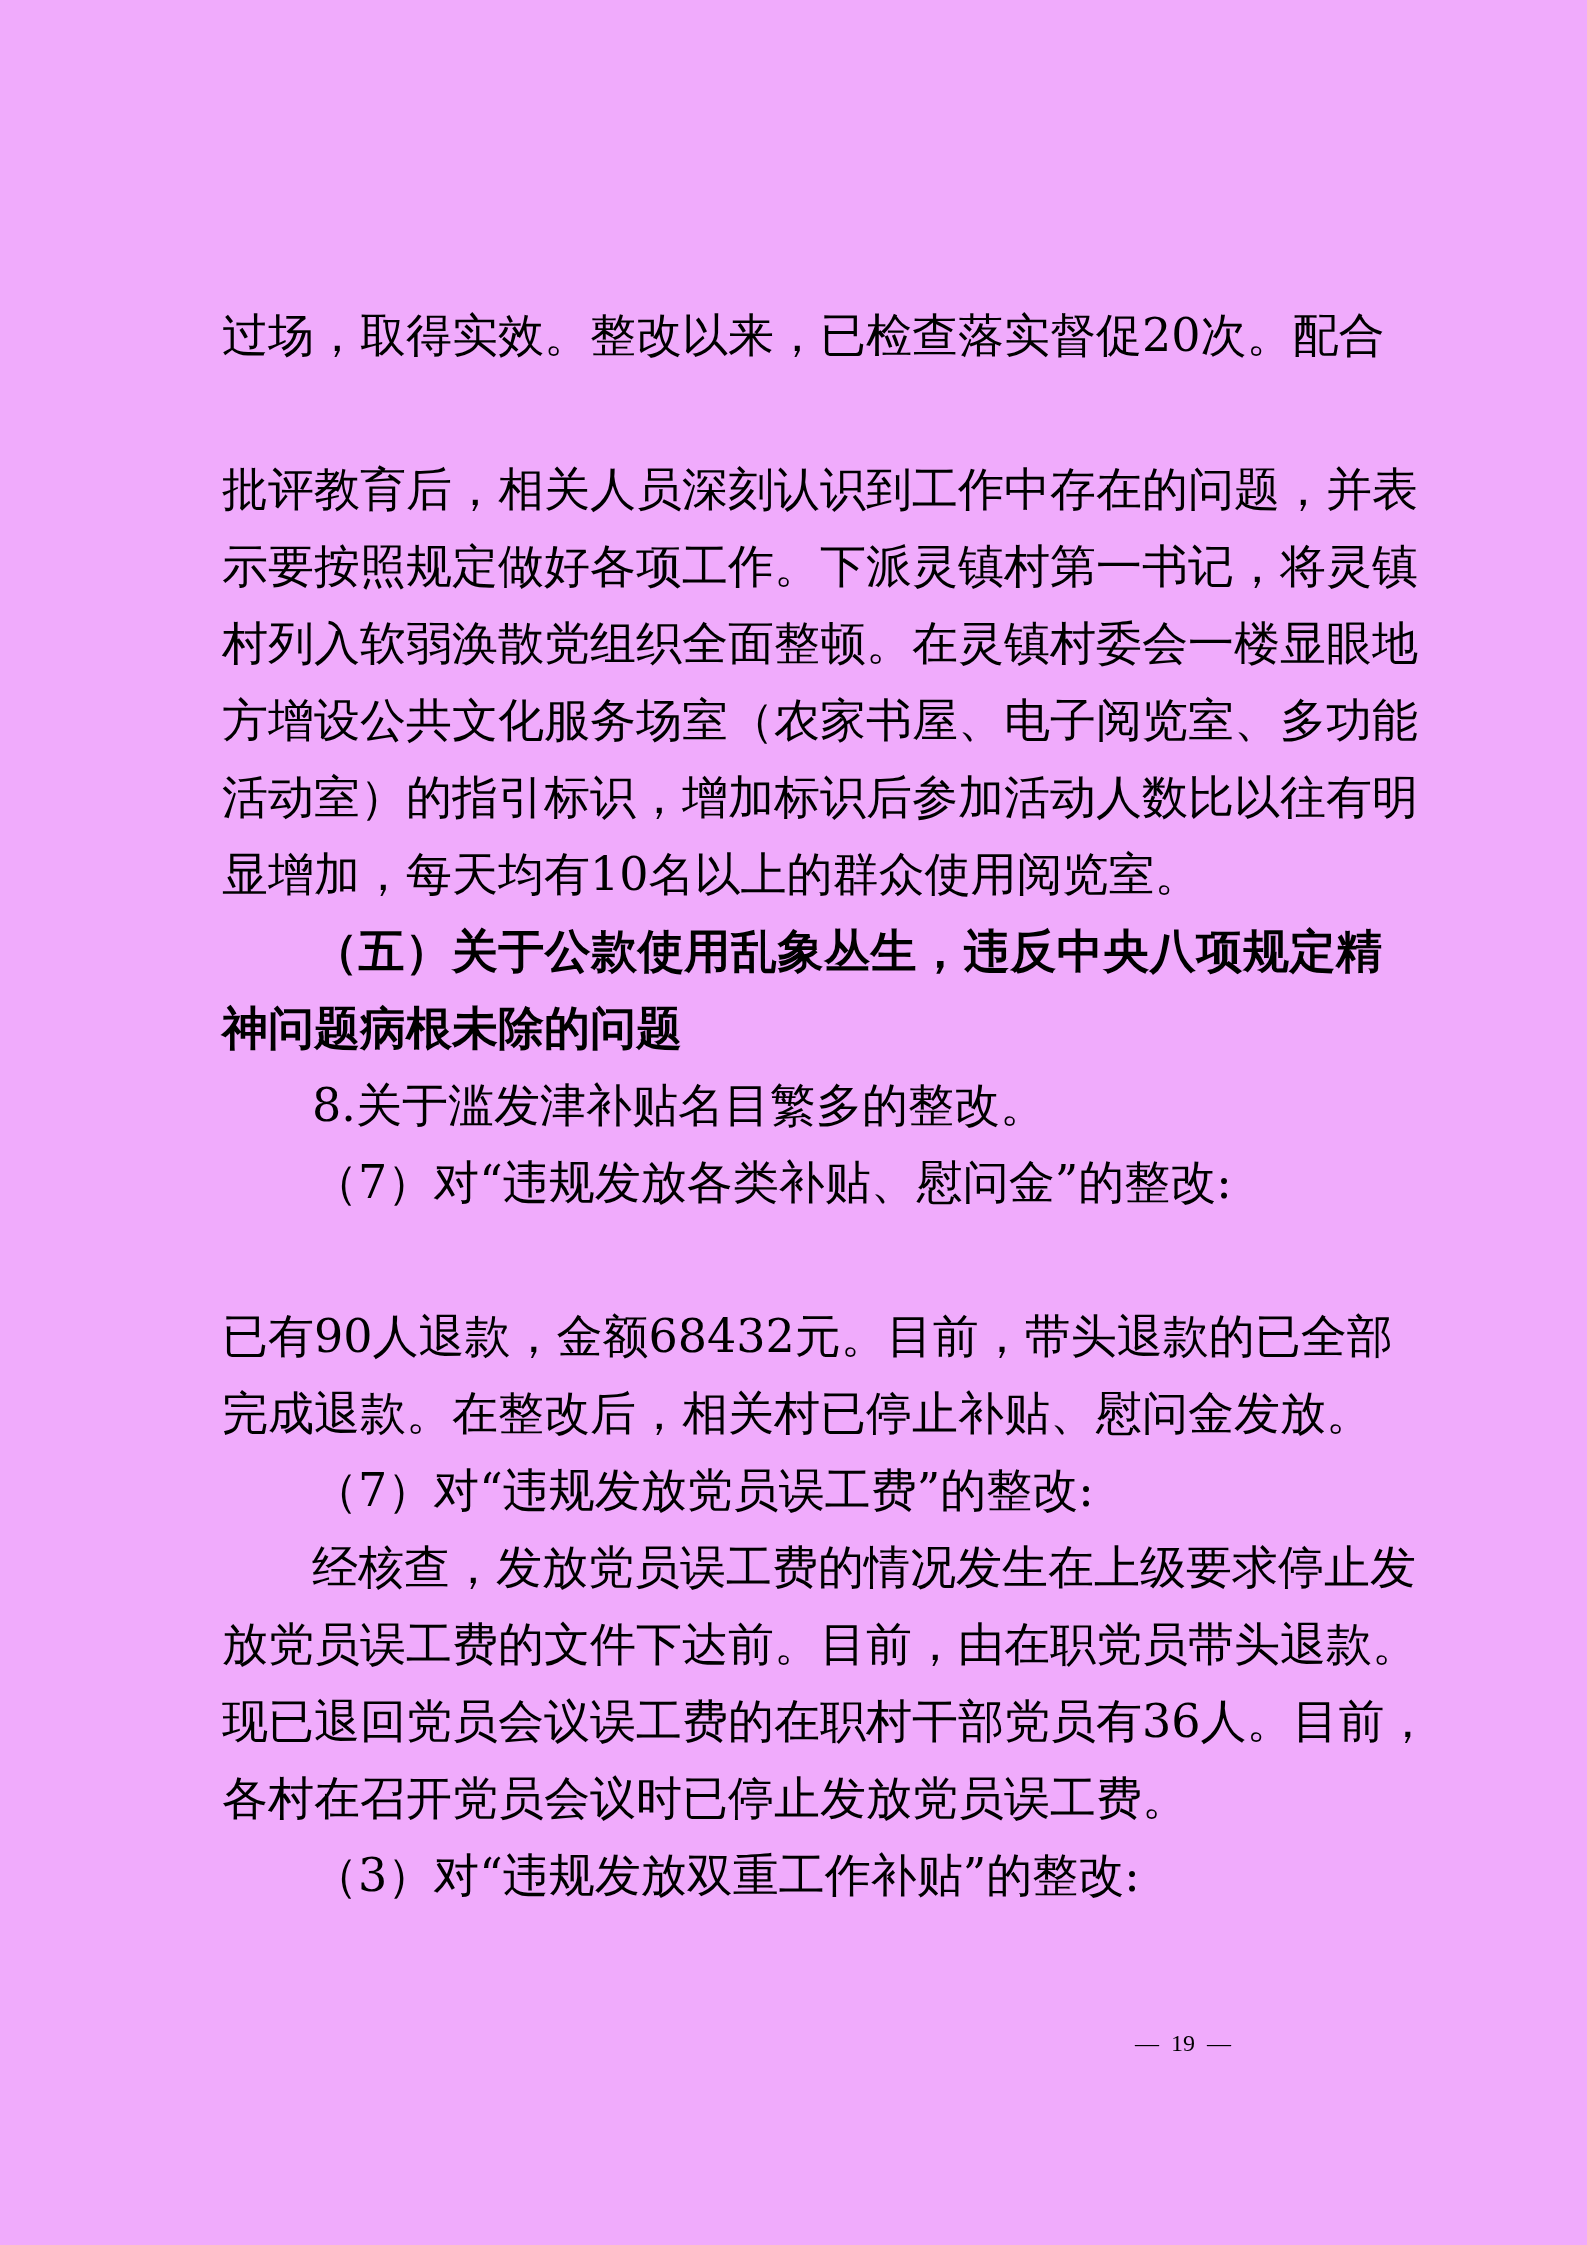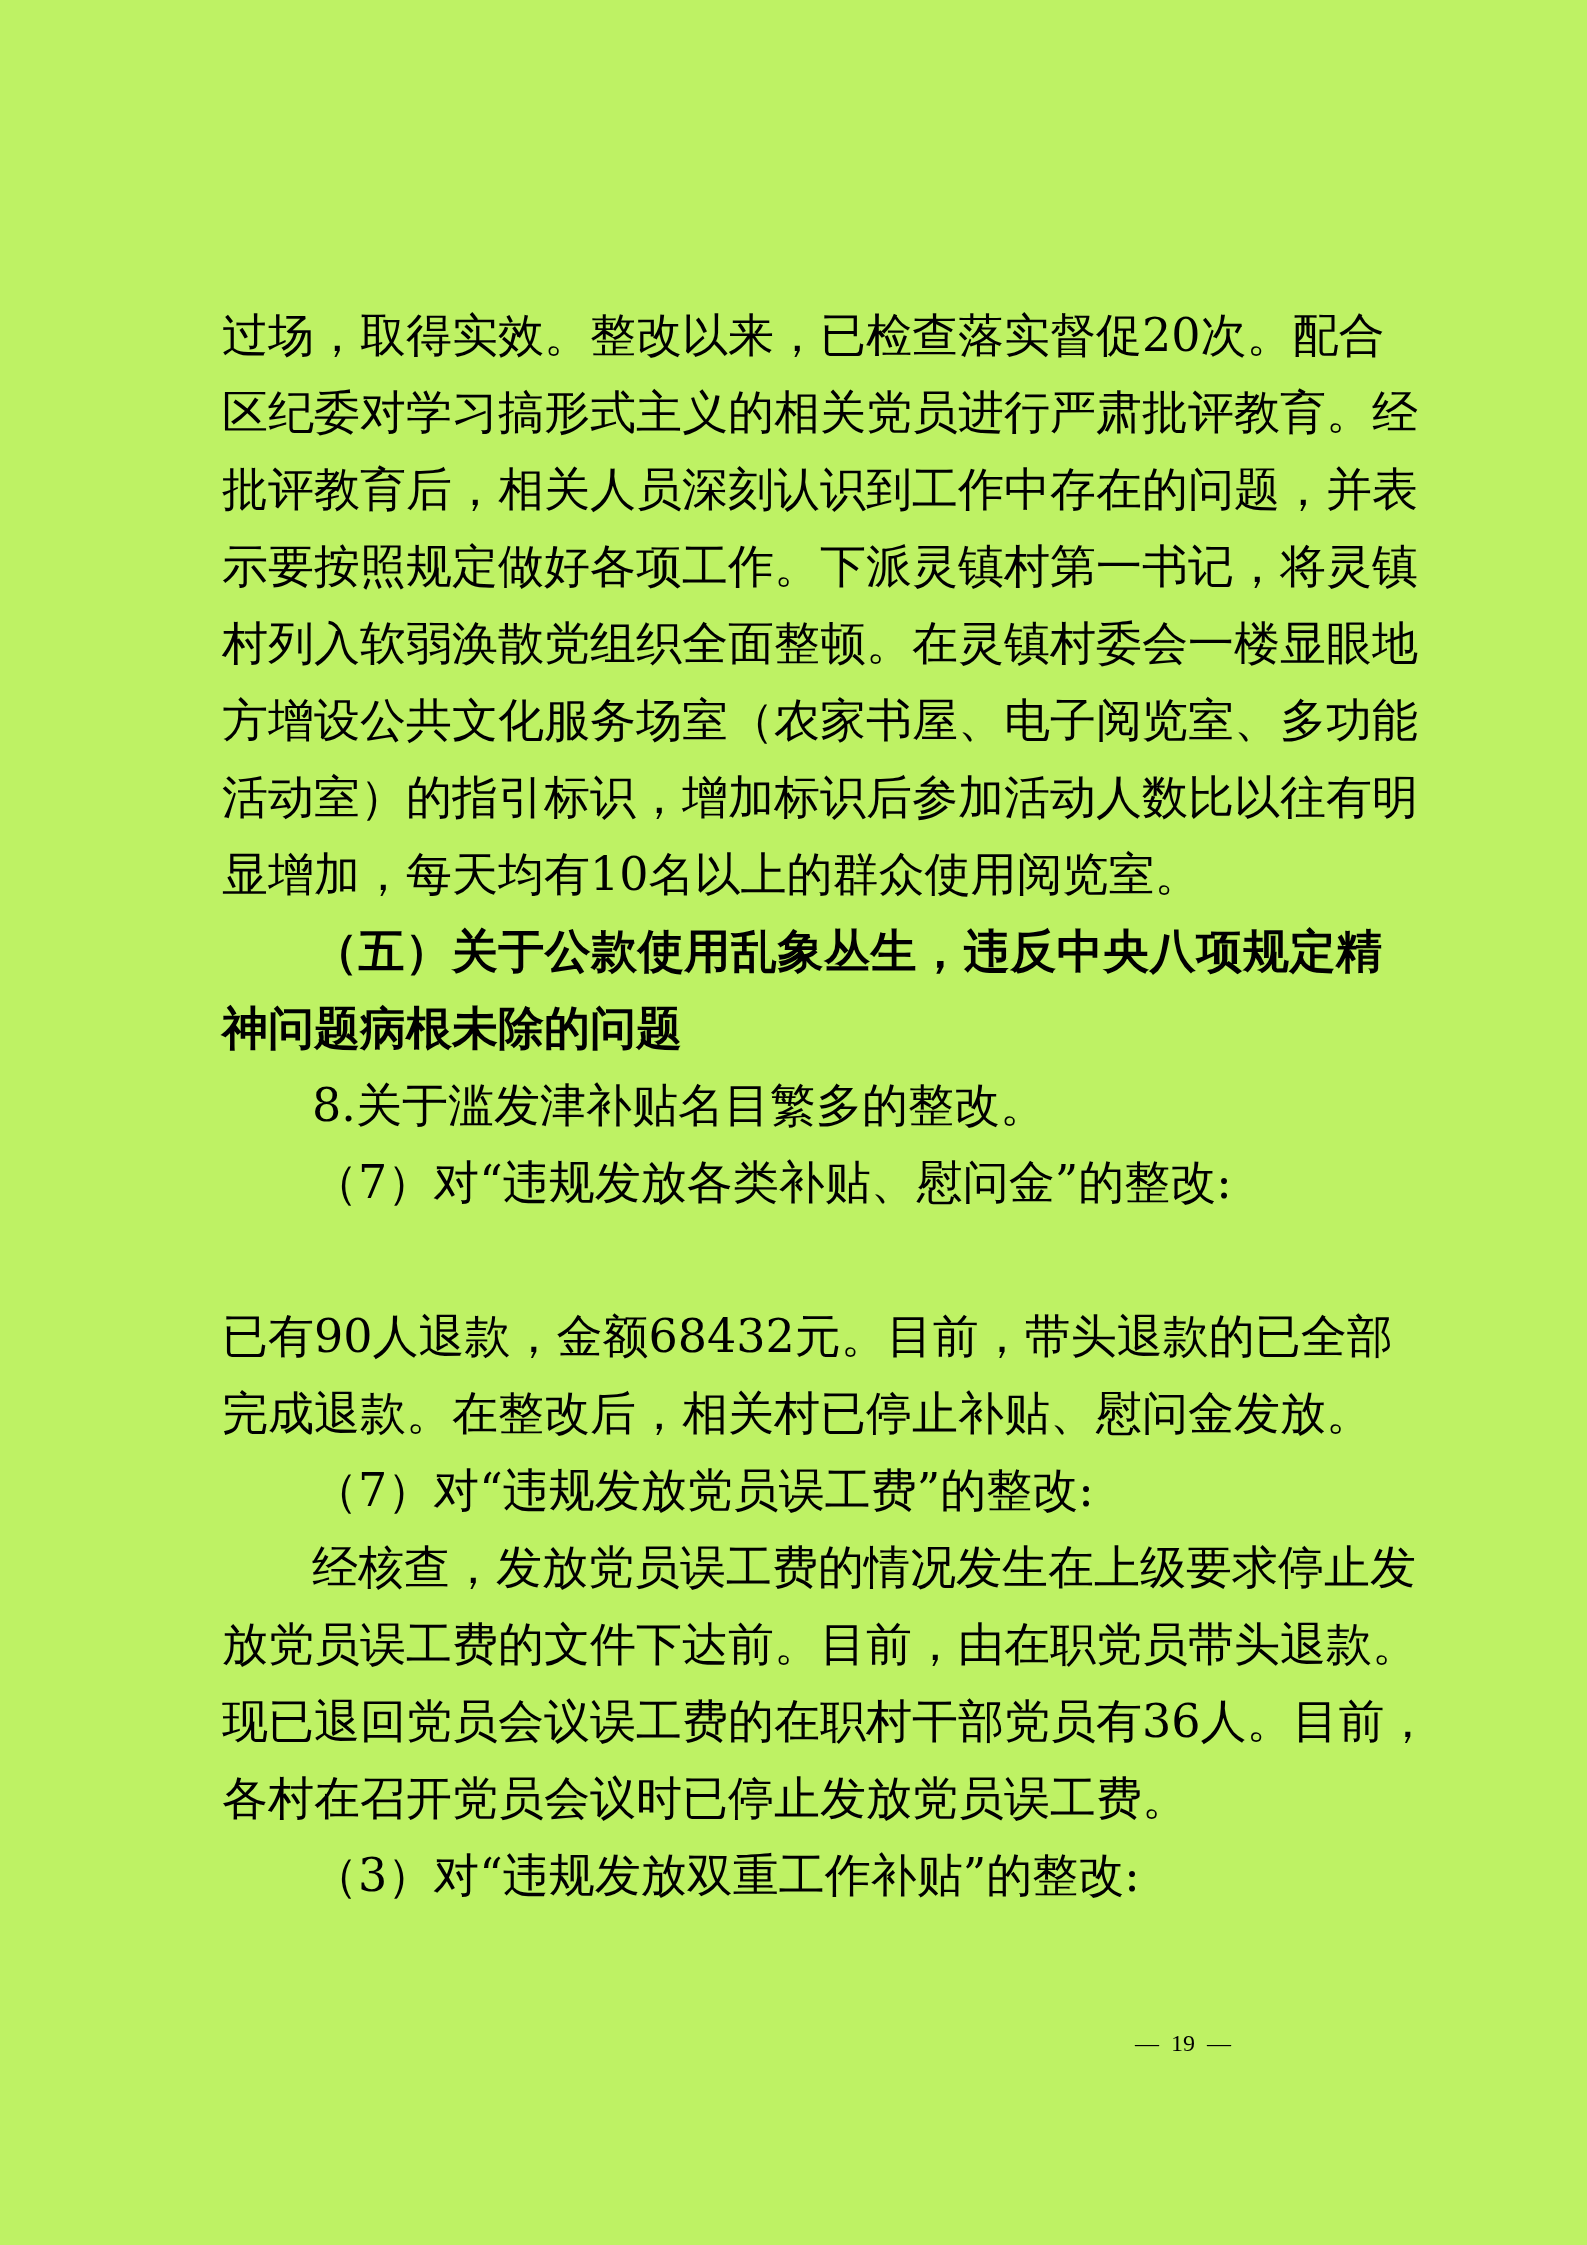--- a/index.html
+++ b/index.html
@@ -13,21 +13,21 @@
     position: relative;
     overflow: hidden;
     font-family: "DejaVu Serif", "Liberation Serif", serif;
     color: #000000;
   }
   .page {
     position: absolute;
     left: 0; top: 0;
     width: 1587px;
     height: 2245px;
-    background: #bef264;
+    background: #f0abfc;
   }
   .line {
     position: absolute;
     left: 222px;
     width: 1160px;
     height: 77px;
     font-size: 46px;
     line-height: 77px;
     white-space: nowrap;
     letter-spacing: 0px;
@@ -46,21 +46,20 @@
     font-size: 24px;
     line-height: 50px;
     white-space: pre;
   }
 </style>
 </head>
 <body>
 
 <div class="page">
   <div class="line justify" style="top:297px">过场，取得实效。整改以来，已检查落实督促20次。配合</div>
-  <div class="line justify" style="top:374px">区纪委对学习搞形式主义的相关党员进行严肃批评教育。经</div>
   <div class="line justify" style="top:451px">批评教育后，相关人员深刻认识到工作中存在的问题，并表</div>
   <div class="line justify" style="top:528px">示要按照规定做好各项工作。下派灵镇村第一书记，将灵镇</div>
   <div class="line justify" style="top:605px">村列入软弱涣散党组织全面整顿。在灵镇村委会一楼显眼地</div>
   <div class="line justify" style="top:759px">活动室）的指引标识，增加标识后参加活动人数比以往有明</div>
   <div class="line justify" style="top:682px">方增设公共文化服务场室（农家书屋、电子阅览室、多功能</div>
   <div class="line" style="top:836px">显增加，每天均有10名以上的群众使用阅览室。</div>
 
   <div class="line indent bold justify" style="top:913px">（五）关于公款使用乱象丛生，违反中央八项规定精</div>
   <div class="line bold" style="top:990px">神问题病根未除的问题</div>
 

